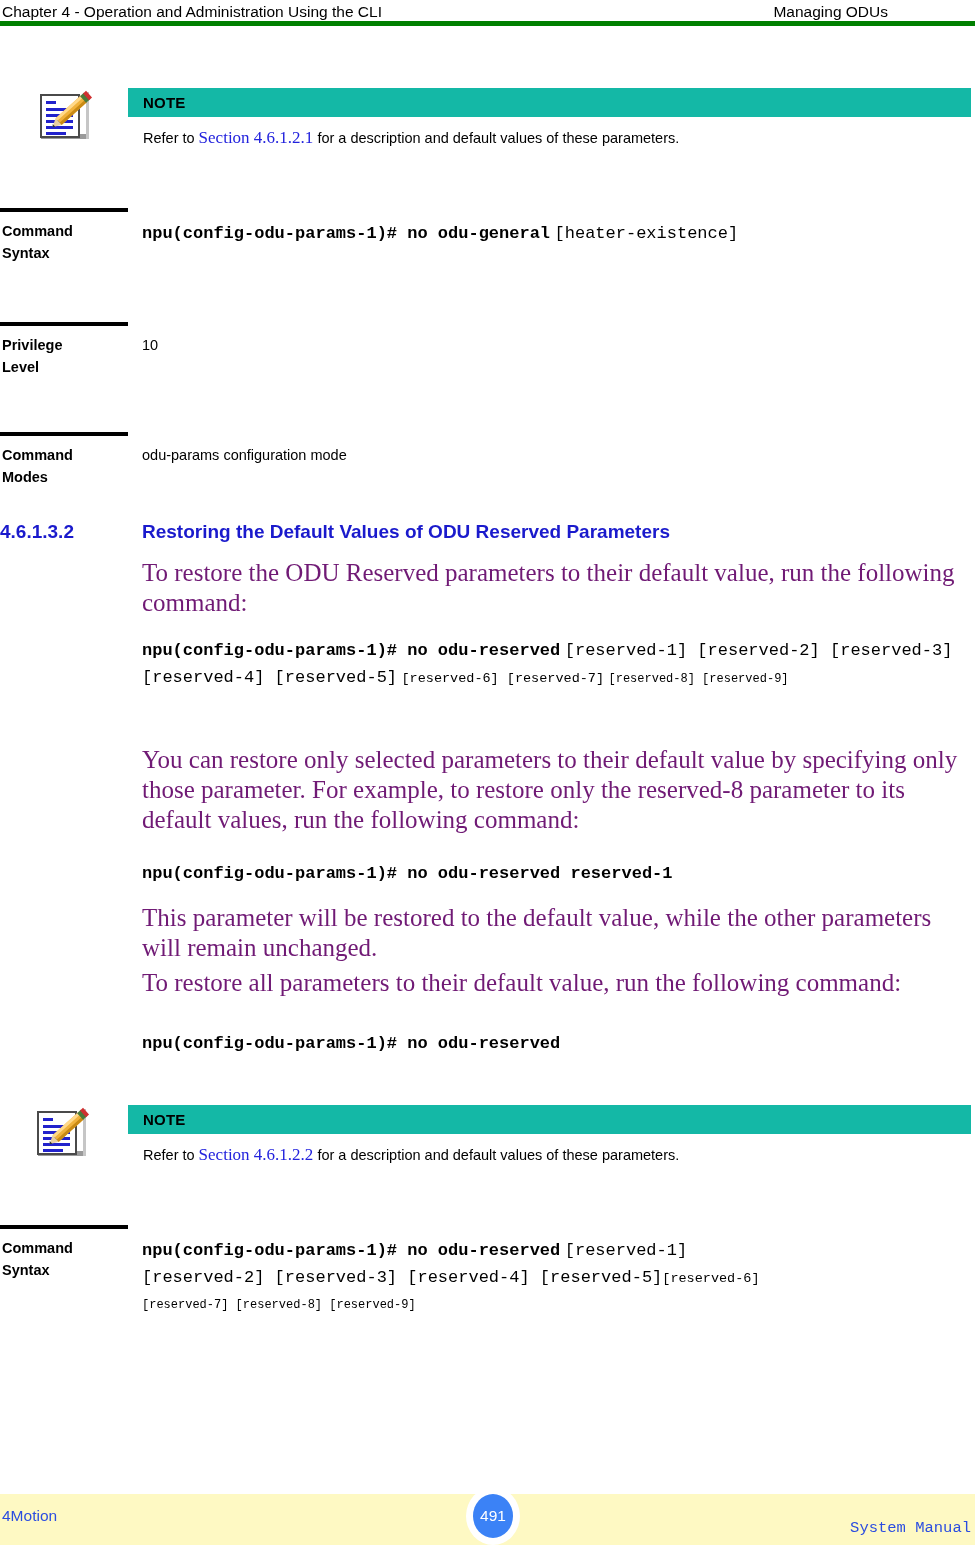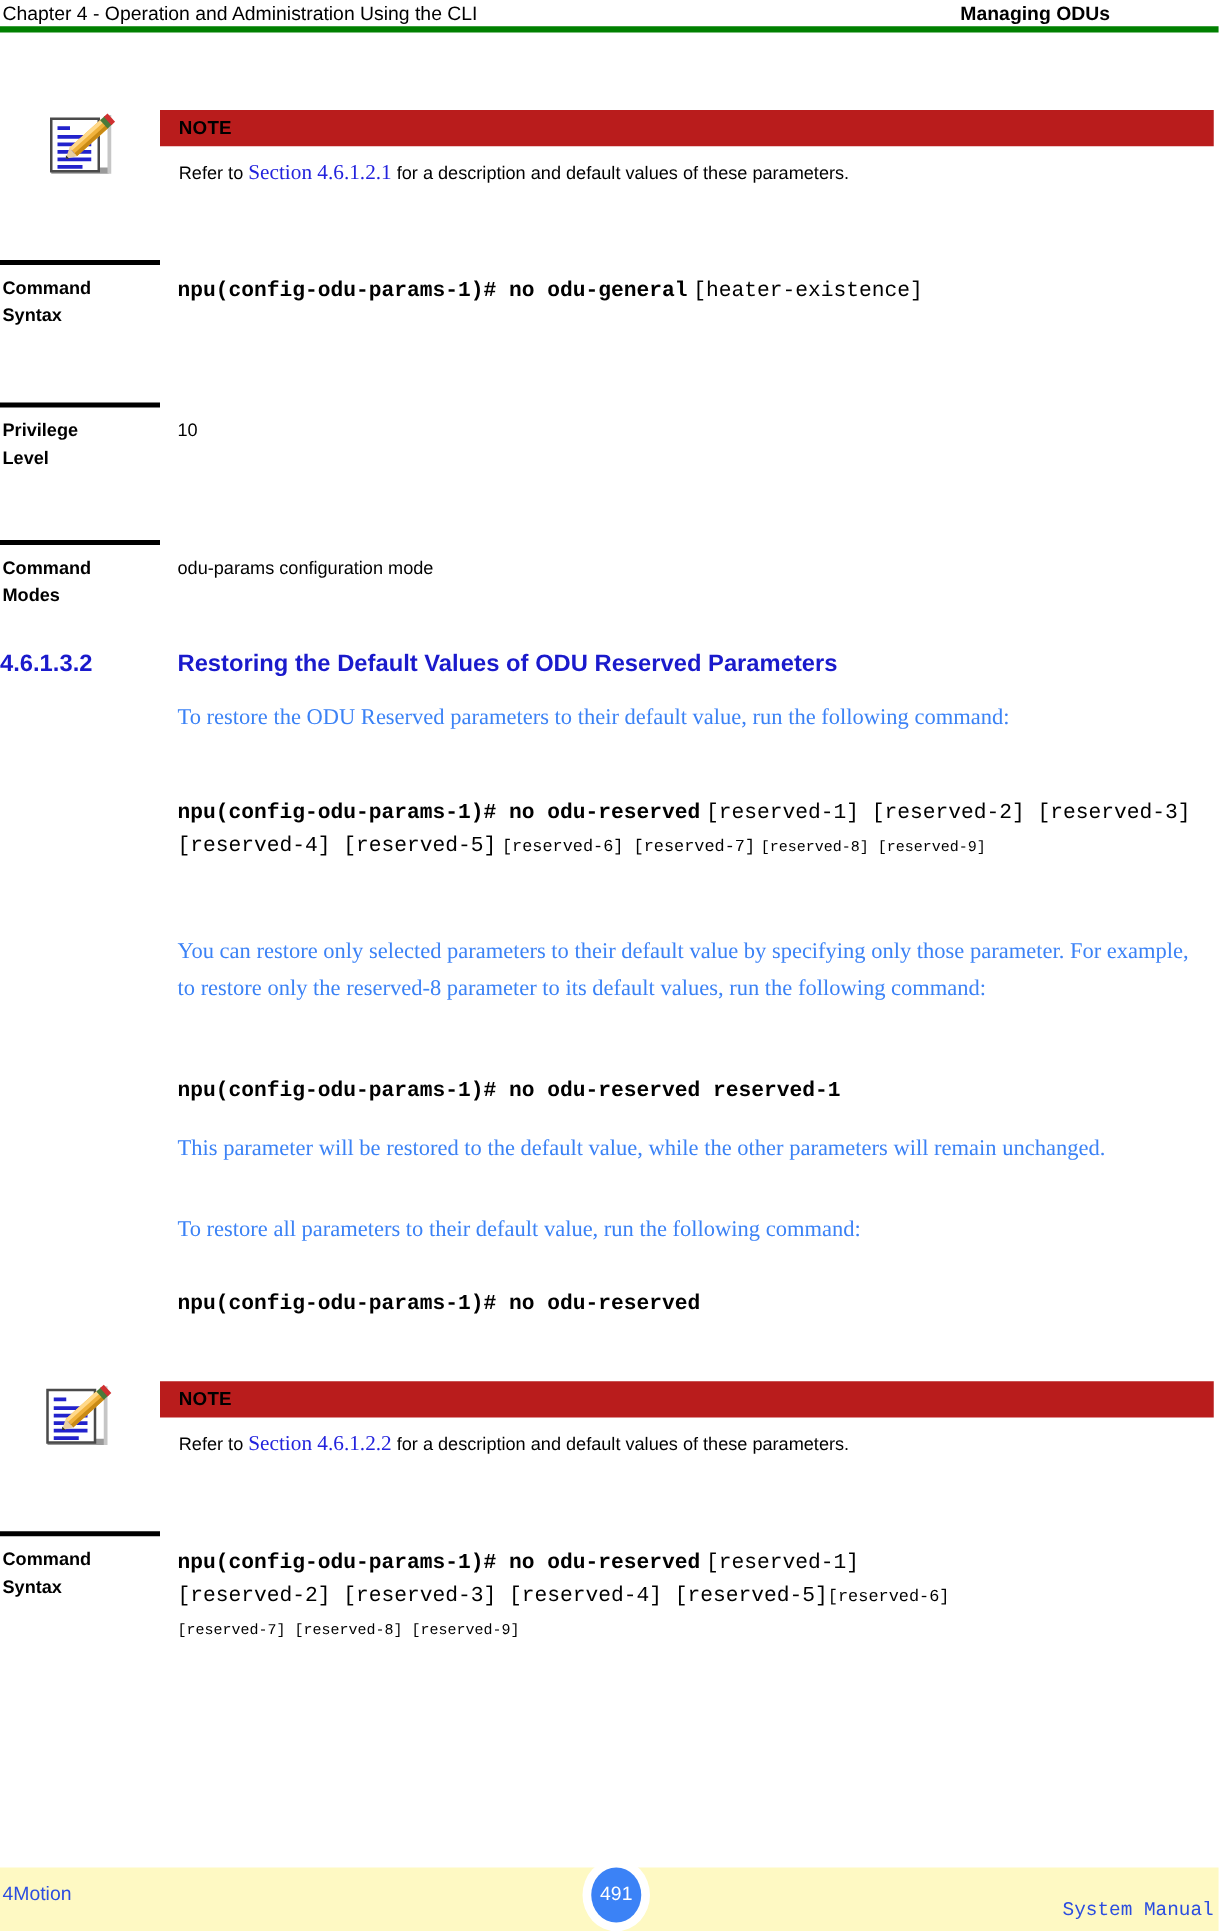--- a/index.html
+++ b/index.html
@@ -30,21 +30,21 @@
   .page-header .hdr-left,
   .page-header .hdr-right {
     font-family: "Liberation Sans", sans-serif;
     font-size: 15.5px;
     line-height: 20px;
     color: #000;
     white-space: nowrap;
     padding-top: 2px;
   }
   .page-header .hdr-left  { padding-left: 2px; }
-  .page-header .hdr-right { padding-right: 4px; font-weight: bold; }
+  .page-header .hdr-right { padding-right: 4px; }
 
   .header-rule {
     position: absolute;
     left: 0; top: 21px;
     width: 975px;
     height: 5px;
     background: #008000;
   }
 
   
@@ -53,21 +53,21 @@
   .note-icon {
     position: absolute;
     left: 0; top: 0;
     width: 64px;
     height: 58px;
   }
 
   .note-body { position: absolute; }
 
   .note-bar {
-    background: #b91c1c;
+    background: #14b8a6;
     height: 29px;
     display: flex;
     align-items: center;
   }
   .note-bar-label {
     font-family: "Liberation Sans", sans-serif;
     font-weight: bold;
     font-size: 15px;
     letter-spacing: 0.2px;
     color: #000;
@@ -171,23 +171,23 @@
     color: #1a1acc;
     white-space: nowrap;
   }
 
   
   .body-para {
     position: absolute;
     left: 142px;
     width: 820px;
     font-family: "Liberation Serif", serif;
-    font-size: 18px;
+    font-size: 25px;
     line-height: 30px;
-    color: #3b82f6;
+    color: #701a75;
     text-align: left;
   }
 
   .cmd-block {
     position: absolute;
     left: 142px;
     width: 833px;
   }
 
   

